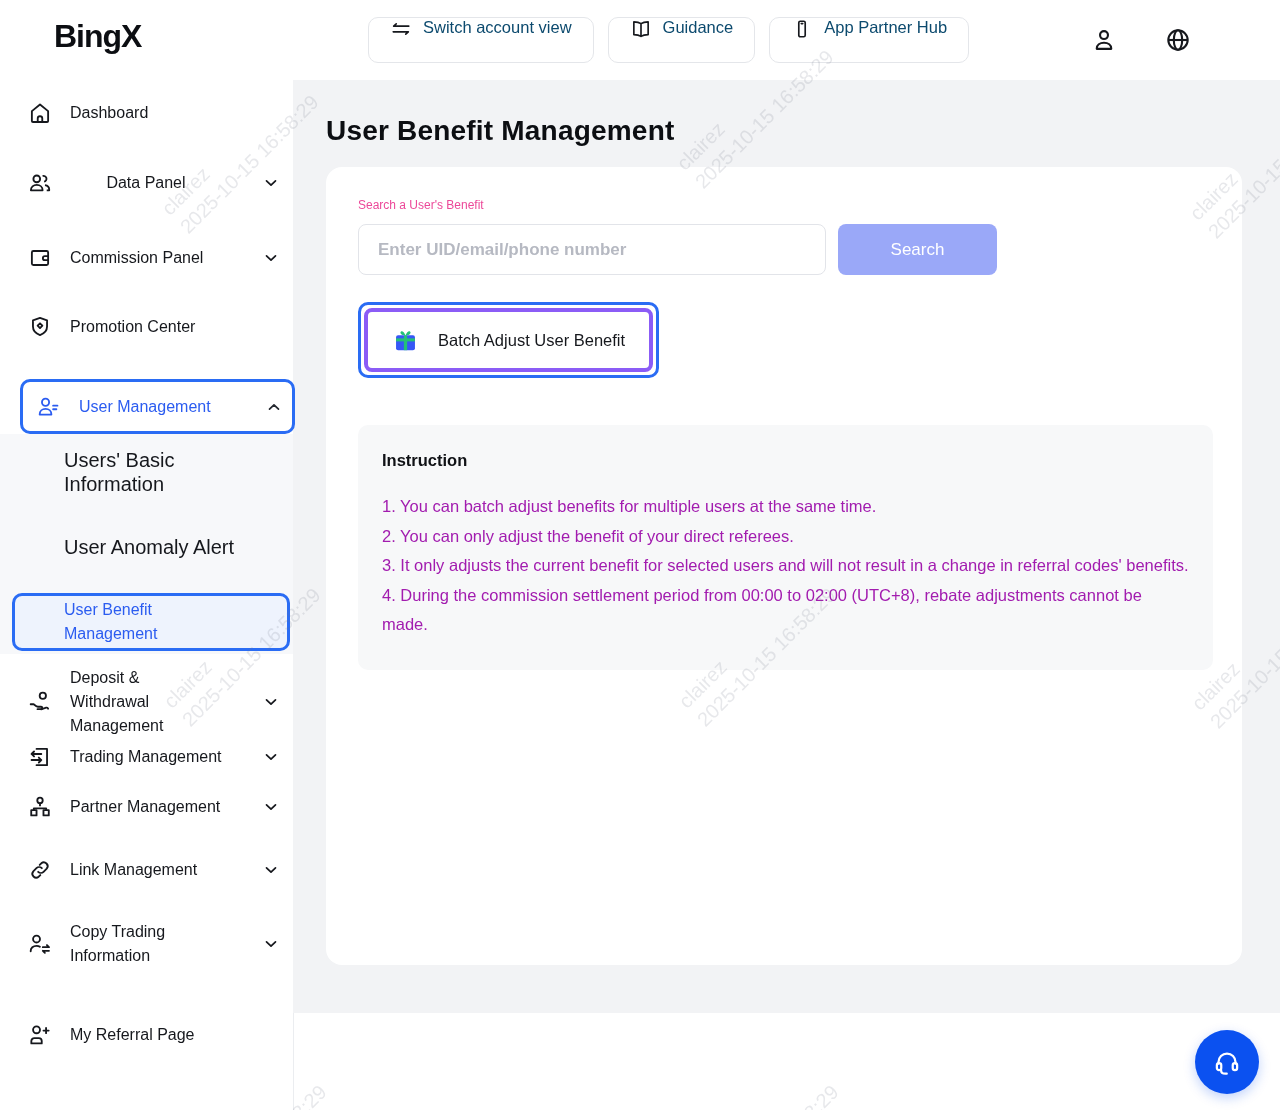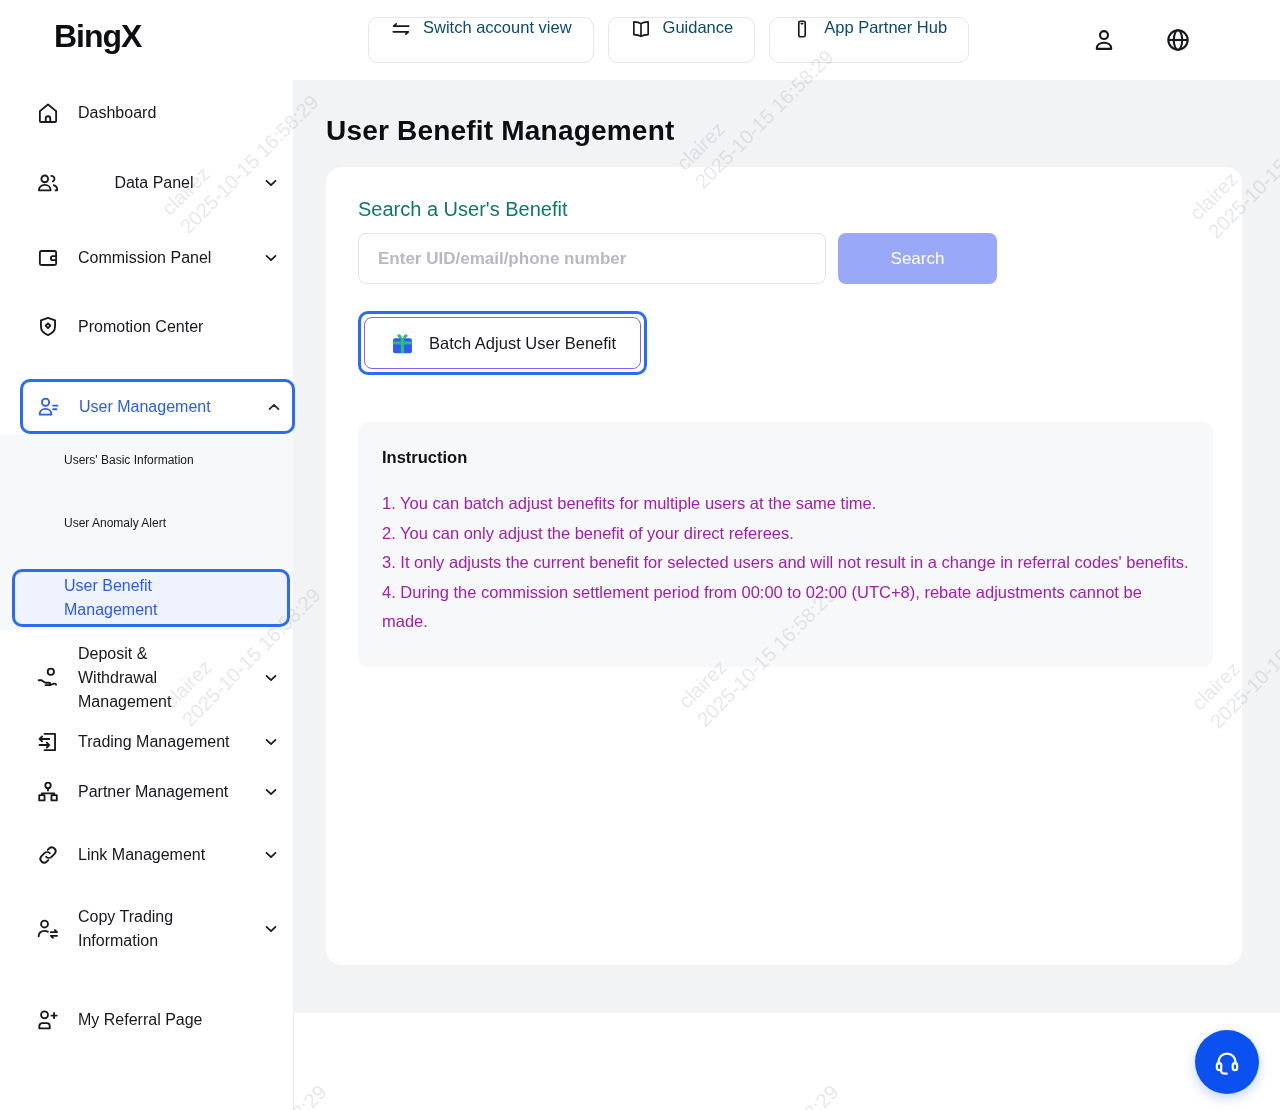--- a/index.html
+++ b/index.html
@@ -38,21 +38,21 @@
   }
   .hicon { display:flex; align-items:center; }
   .h-round { position:absolute; top:24px; width:32px; height:32px; display:flex; align-items:center; justify-content:center; cursor:pointer; }
   .h-person { left:1088px; }
   .h-globe  { left:1162px; }
 
   
   .sidebar { position:absolute; top:80px; left:0; width:293px; height:1030px; background:#fff; z-index:4; }
   .nav-row {
     display:flex; align-items:center; gap:16px;
-    padding-left:34px; padding-right:16px;
+    padding-left:26px; padding-right:16px;
     cursor:pointer;
   }
   .nico { width:28px; min-width:28px; display:flex; align-items:center; justify-content:center; }
   .nlabel { font-size:16px; line-height:24px; color:#16181d; width:152px; }
   .nchev { margin-left:auto; display:flex; align-items:center; }
 
   .row-dashboard  { margin-top:16px; height:34px; }
   .row-datapanel  { margin-top:36px; height:34px;text-align:center; }
   .row-commission { margin-top:41px; height:34px; }
   .row-promotion  { margin-top:35px; height:34px; }
@@ -62,78 +62,78 @@
     border:3px solid #2a6cf4; border-radius:10px;
     display:flex; align-items:center; gap:16px;
     padding-left:12px; padding-right:12px;
     background:#fff; cursor:pointer;justify-content:space-between;
   }
   .um-box .nlabel { color:#2b5cf0; width:160px; }
 
   .submenu { margin-top:0; background:#f7f8fa; padding-top:12px; padding-bottom:3px; }
   .sub-item {
     padding-left:64px; padding-right:16px;
-    font-size:12px; line-height:24px; color:#16181d; cursor:pointer;
+    font-size:20px; line-height:24px; color:#16181d; cursor:pointer;
   }
   .sub-basic   { padding-top:2px; }
   .sub-anomaly { margin-top:39px; }
   .ubm-box {
     margin:34px 0 0 12px; width:278px; height:58px;
     border:3px solid #2a6cf4; border-radius:10px;
     background:#eef3fd;
     display:flex; align-items:center;
     padding-left:49px;
     font-size:16px; line-height:24px; color:#2b5cf0; cursor:pointer;
   }
   .ubm-box .sub-text { width:160px; }
 
   .row-deposit  { margin-top:12px;  }
-  .row-trading  { margin-top:15px;justify-content:space-between;  }
+  .row-trading  { margin-top:6px;justify-content:space-between;  }
   .row-partner  { margin-top:24px;  }
   .row-link     { margin-top:36px; height:28px; }
   .row-copy     { margin-top:36px;  }
   .row-referral { margin-top:52px; height:30px; }
 
   
   .main {
     position:absolute; top:80px; left:293px; width:987px; height:933px;
     background:#f2f3f5; z-index:3;
   }
   .page-title {
     margin:35px 0 0 33px;
     font-size:28px; font-weight:800; color:#0c0e12; letter-spacing:0.2px;
   }
   .card {
     margin:20px 0 0 33px; width:916px; height:798px;
     background:#fff; border-radius:16px;
     padding:31px 32px;
   }
-  .search-label { font-size:20px; color:#0f766e; }
+  .search-label { font-size:12px; color:#ec4899; }
   .search-row { margin-top:12px; display:flex; gap:12px; }
   .uid-input {
     width:468px; height:51px;
     border:1px solid #e2e4e9; border-radius:8px;
     padding:0 19px; font-size:17px; color:#1a1c20; outline:none;
     font-family:"Liberation Sans", sans-serif;
     font-weight:bold;
   }
   .uid-input::placeholder { color:#b6b9c2; }
   .search-btn {
     width:159px; height:51px; border:none; border-radius:8px;
     background:#9aa8f8; color:#fff; font-size:17px; cursor:pointer;
     font-family:"Liberation Sans", sans-serif;
   }
   .batch-outline {
     margin-top:27px; display:inline-block;
     border:3px solid #2a6cf4; border-radius:10px; padding:3px;
   }
   .batch-btn {
-    display:flex; align-items:center; gap:13px;
-    height:52px; padding:0 24px;
-    background:#fff; border:1px solid #8b5cf6; border-radius:8px;
+    display:flex; align-items:center; gap:19px;
+    height:64px; padding:0 24px;
+    background:#fff; border:4px solid #8b5cf6; border-radius:8px;
     font-size:16.5px; color:#16181d; cursor:pointer;
     font-family:"Liberation Sans", sans-serif;
   }
   .instruction {
     margin-top:47px; width:855px;
     background:#f7f8f9; border-radius:10px;
     padding:26px 24px 30px 24px;
   }
   .instruction-title { font-size:16.5px; font-weight:700; color:#101216; }
   .instruction-list { margin-top:22px; font-size:16.5px; line-height:29.5px; color:#a21caf; }

